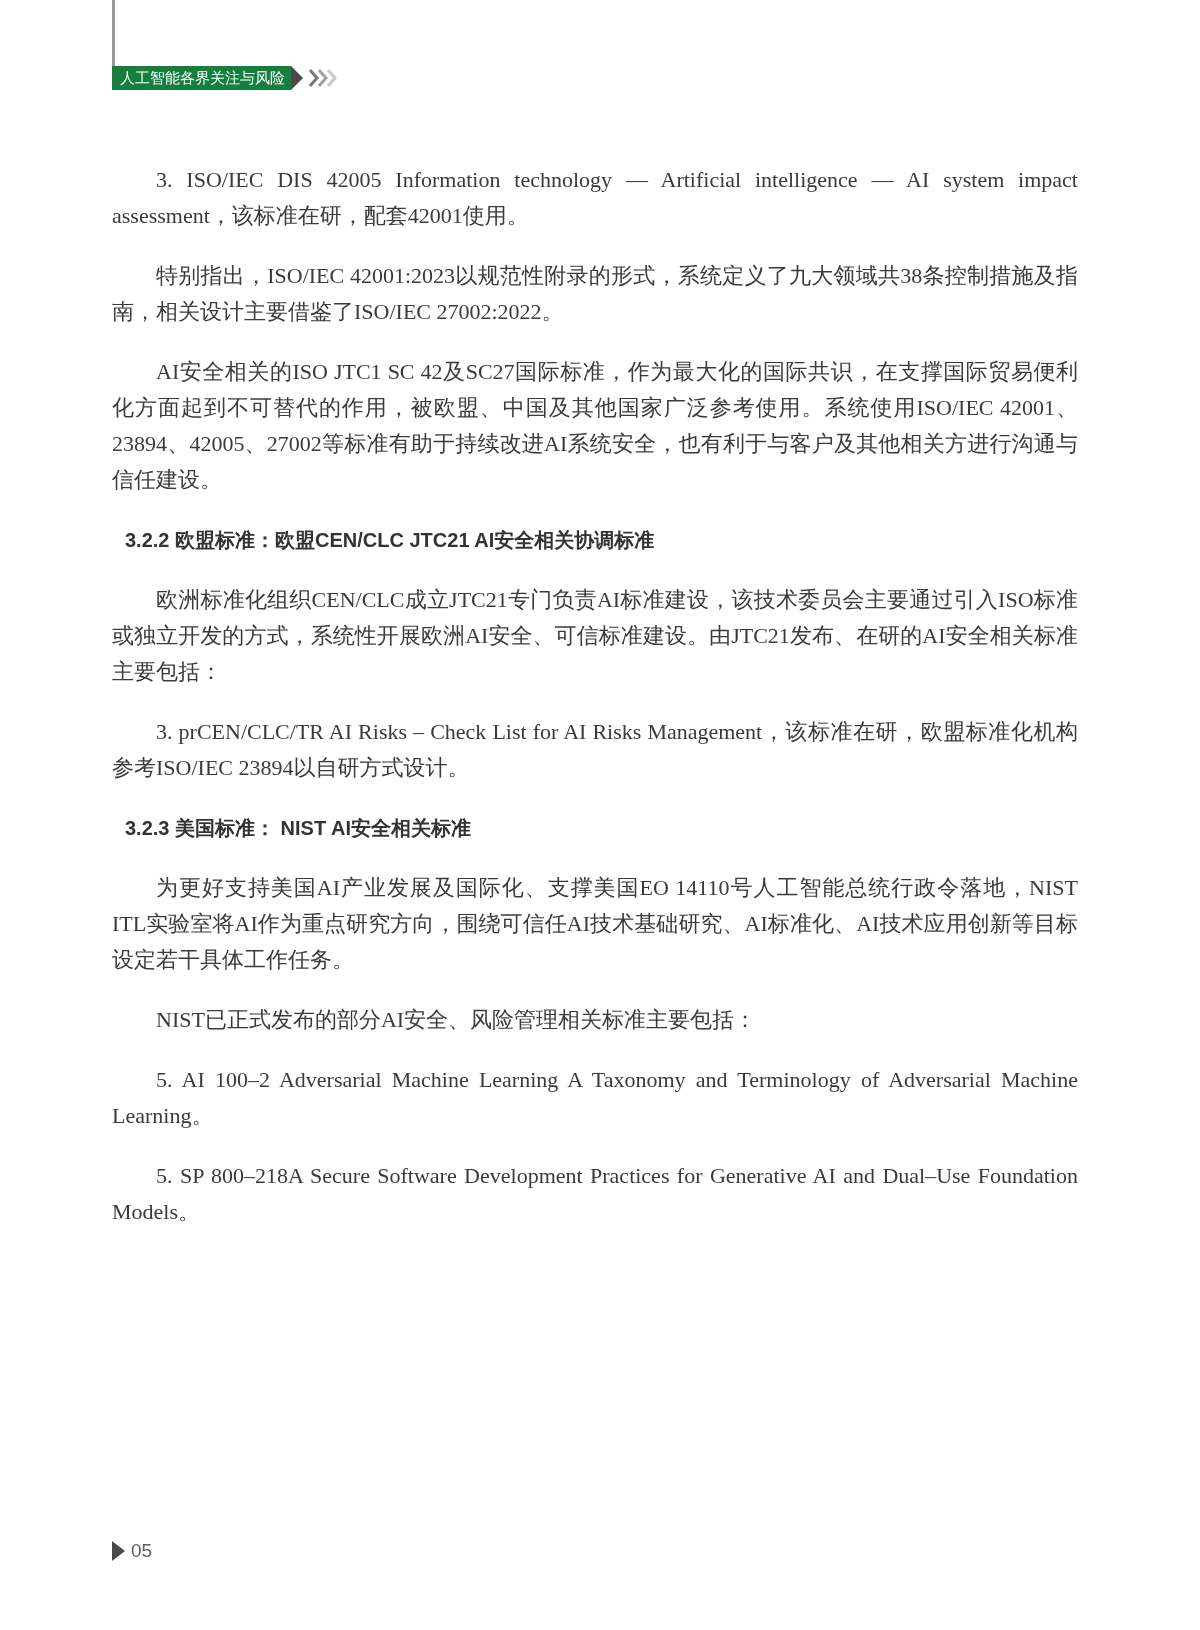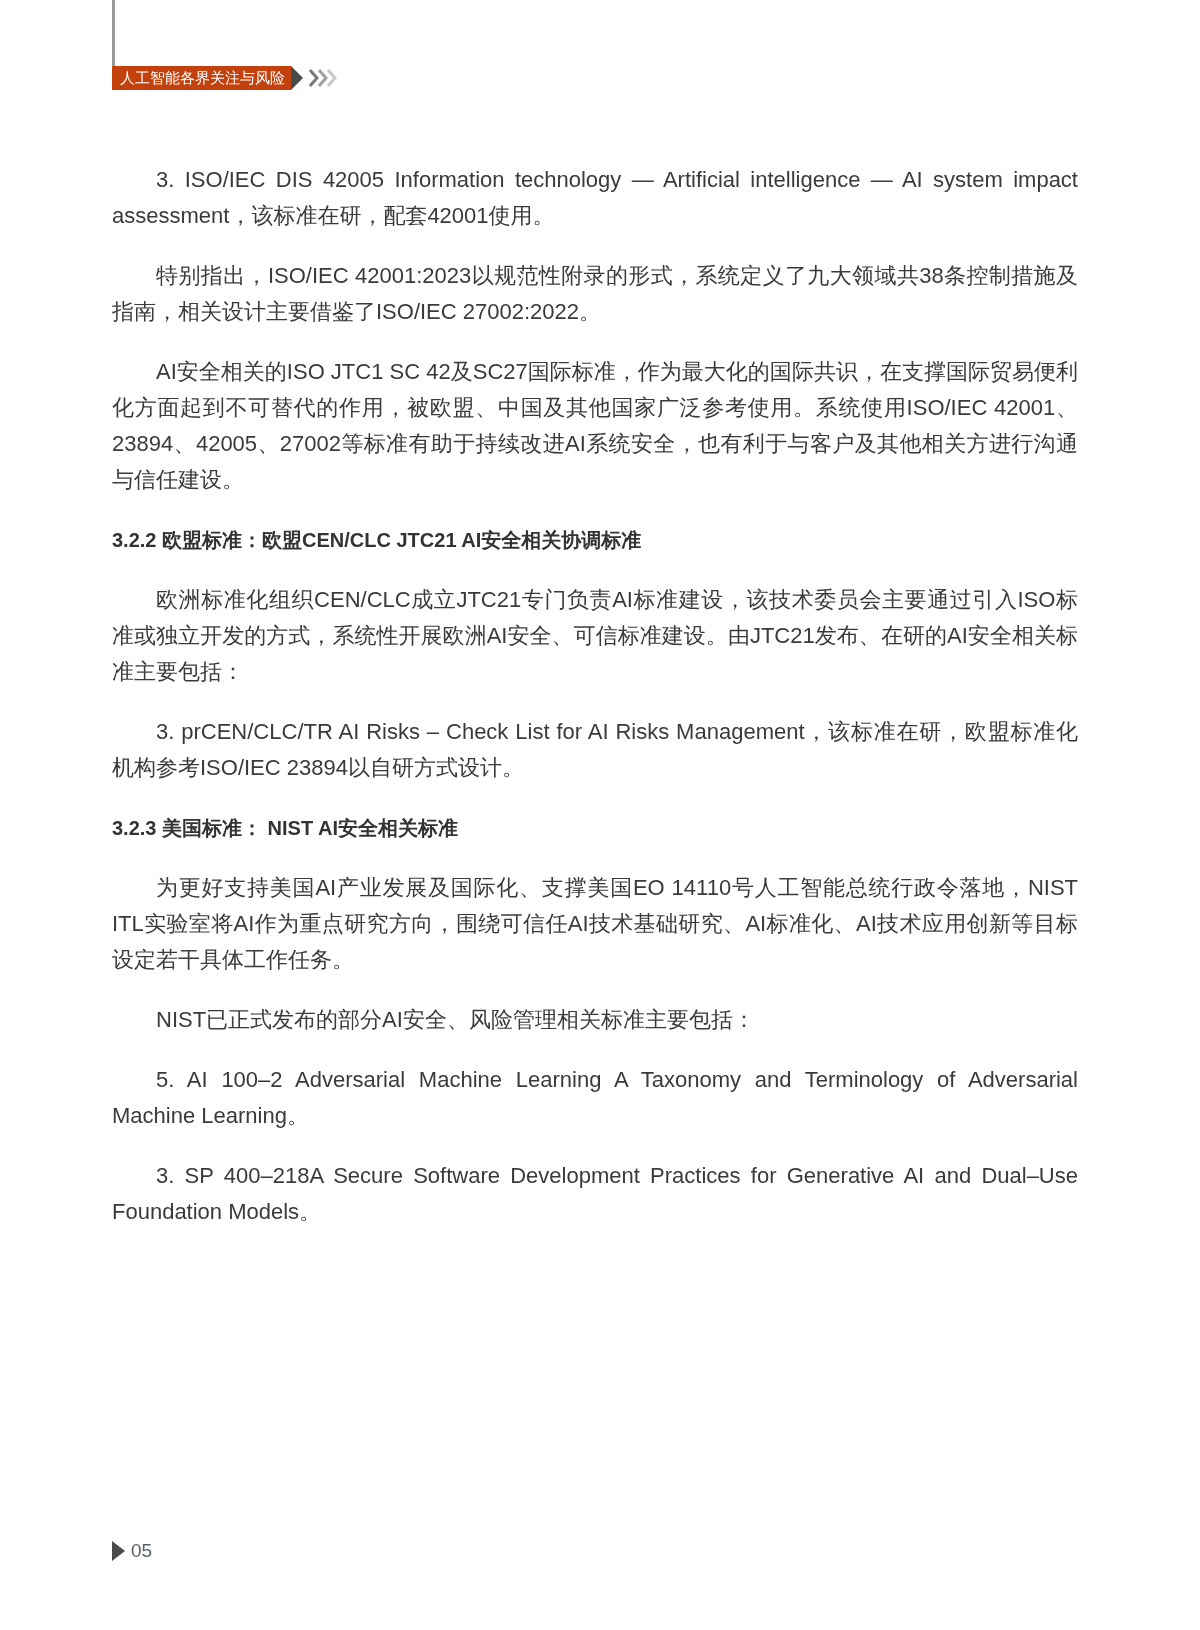--- a/index.html
+++ b/index.html
@@ -1,30 +1,30 @@
 <!DOCTYPE html>
 <html><head>
 <meta charset="utf-8">
 <style>
   html, body { margin: 0; padding: 0; background: #ffffff; }
   body { width: 1200px; height: 1630px; position: relative; overflow: hidden;
          font-family: "Liberation Sans", "DejaVu Sans", sans-serif; color: #3a3a3a; }
   .vline { position: absolute; left: 112px; top: 0; width: 3px; height: 70px; background: #9a9a9a; }
   .header-tag { position: absolute; left: 112px; top: 66px; height: 24px; display: flex; align-items: center; }
-  .header-box { background: #c2410c; color: #ffffff; font-size: 15px; padding: 0 6px 0 8px; height: 24px;
+  .header-box { background: #15803d; color: #ffffff; font-size: 15px; padding: 0 6px 0 8px; height: 24px;
                 line-height: 24px; position: relative; }
   .header-point { width: 0; height: 0; border-top: 12px solid transparent; border-bottom: 12px solid transparent;
                   border-left: 12px solid #4a4a4a; }
   .chevrons { display: flex; margin-left: 6px; }
   .chev { width: 10px; height: 18px; margin-right: -1px; }
   .content { position: absolute; left: 112px; top: 162px; width: 966px; }
   p { margin: 0; font-size: 22px; line-height: 36px; text-align: justify; }
-  p.indent { text-indent: 44px; }
+  p.indent { text-indent: 44px; font-family: Liberation Serif, serif; }
   .gap { margin-top: 24px; }
-  h3 { margin: 0; font-size: 20px; font-weight: bold; line-height: 36px; color: #333333; }
+  h3 { margin: 13px; font-size: 20px; font-weight: bold; line-height: 36px; color: #333333; }
   .footer { position: absolute; left: 112px; top: 1540px; display: flex; align-items: center; text-align: center; }
   .tri { width: 0; height: 0; border-top: 10px solid transparent; border-bottom: 10px solid transparent;
          border-left: 13px solid #4a4a4a; margin-right: 6px; }
   .pagenum { font-size: 19px; color: #5a6270; }
 </style>
 </head>
 <body>
 
 <div class="vline"></div>
 
@@ -50,19 +50,19 @@
   <p class="indent gap">AI安全相关的ISO JTC1 SC 42及SC27国际标准，作为最大化的国际共识，在支撑国际贸易便利化方面起到不可替代的作用，被欧盟、中国及其他国家广泛参考使用。系统使用ISO/IEC 42001、23894、42005、27002等标准有助于持续改进AI系统安全，也有利于与客户及其他相关方进行沟通与信任建设。</p>
 
   <h3 class="gap">3.2.2  欧盟标准：欧盟CEN/CLC JTC21 AI安全相关协调标准</h3>
   <p class="indent gap">欧洲标准化组织CEN/CLC成立JTC21专门负责AI标准建设，该技术委员会主要通过引入ISO标准或独立开发的方式，系统性开展欧洲AI安全、可信标准建设。由JTC21发布、在研的AI安全相关标准主要包括：</p>
   <p class="indent gap">3. prCEN/CLC/TR AI Risks – Check List for AI Risks Management，该标准在研，欧盟标准化机构参考ISO/IEC 23894以自研方式设计。</p>
 
   <h3 class="gap">3.2.3  美国标准： NIST AI安全相关标准</h3>
   <p class="indent gap">为更好支持美国AI产业发展及国际化、支撑美国EO  14110号人工智能总统行政令落地，NIST ITL实验室将AI作为重点研究方向，围绕可信任AI技术基础研究、AI标准化、AI技术应用创新等目标设定若干具体工作任务。</p>
   <p class="indent gap">NIST已正式发布的部分AI安全、风险管理相关标准主要包括：</p>
   <p class="indent gap">5. AI 100–2 Adversarial Machine Learning A Taxonomy and Terminology of Adversarial Machine Learning。</p>
-  <p class="indent gap">3. SP 400–218A Secure Software Development Practices for Generative AI and Dual–Use Foundation Models。</p>
+  <p class="indent gap">5. SP 800–218A Secure Software Development Practices for Generative AI and Dual–Use Foundation Models。</p>
 </div>
 
 <div class="footer">
   <div class="tri"></div>
   <span class="pagenum">05</span>
 </div>
 
 </body></html>

